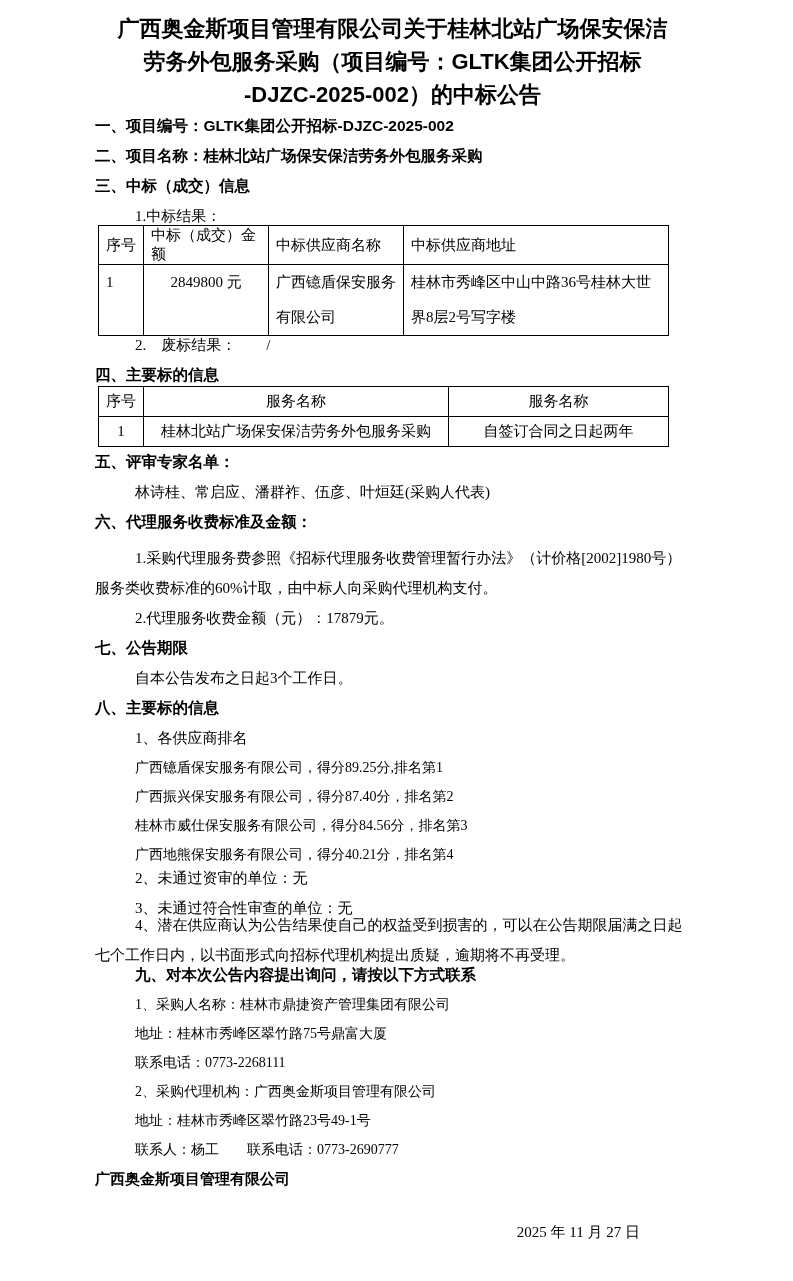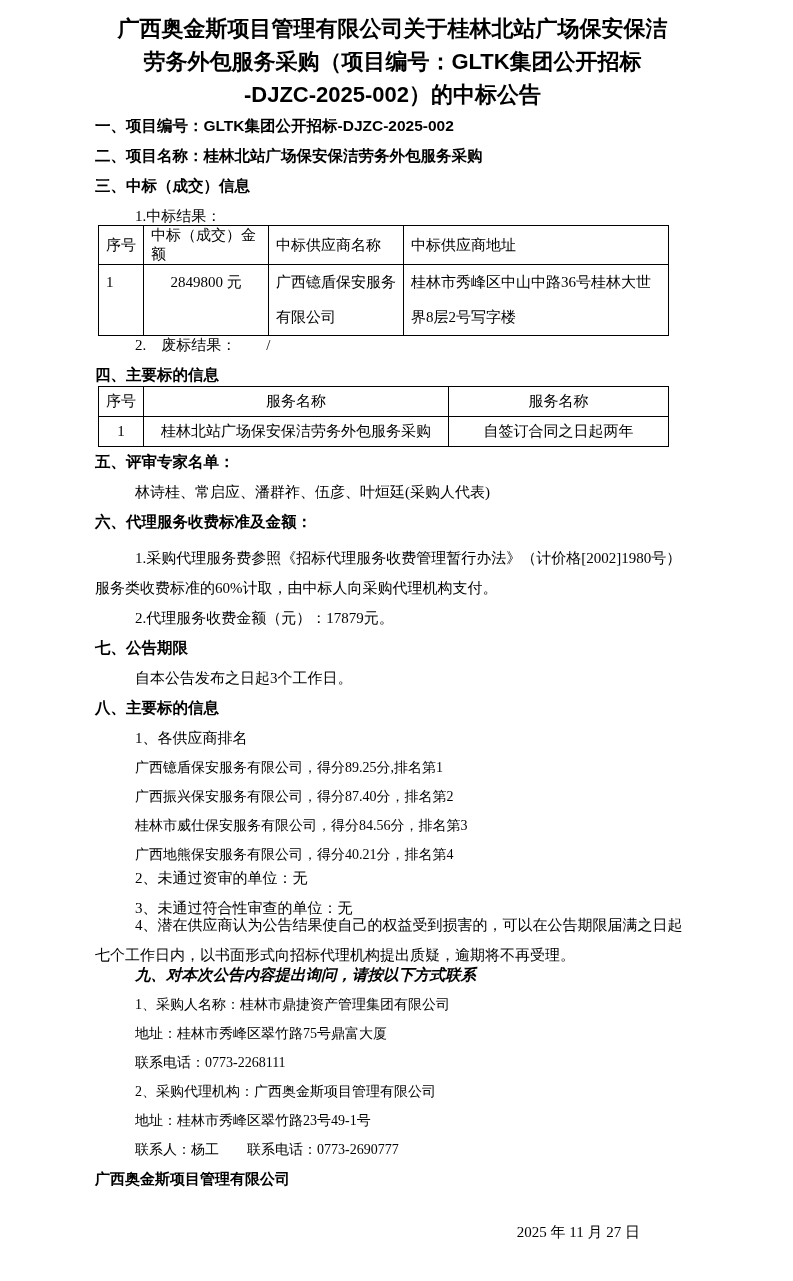--- a/index.html
+++ b/index.html
@@ -31,21 +31,21 @@
   .award-table th.c-no { text-align:center; }
   .award-table td { height:68px; vertical-align:top; line-height:35px; }
   .award-table td.c-amount { text-align:center;border-radius:27px; }
 
   .subject-table { margin-top:-4px; }
   .subject-table th { height:29px; text-align:center; }
   .subject-table td { height:29px; text-align:center; }
 
   .mt-neg6 { margin-top:-6px; }
   .mt-neg13 { margin-top:-13px; }
-  .mt-neg10 { margin-top:-10px;font-style:italic; }
+  .mt-neg10 { margin-top:-10px; }
 
   .footer-sign {
     padding-right:12px;
     font-family:"Liberation Sans","DejaVu Sans",sans-serif;
     font-weight:bold; font-size:15px; line-height:30px;
   }
   .footer-date { margin-top:23px; text-align:right; padding-right:50px; font-size:15px; line-height:30px; }
 </style>
 </head>
 <body>

